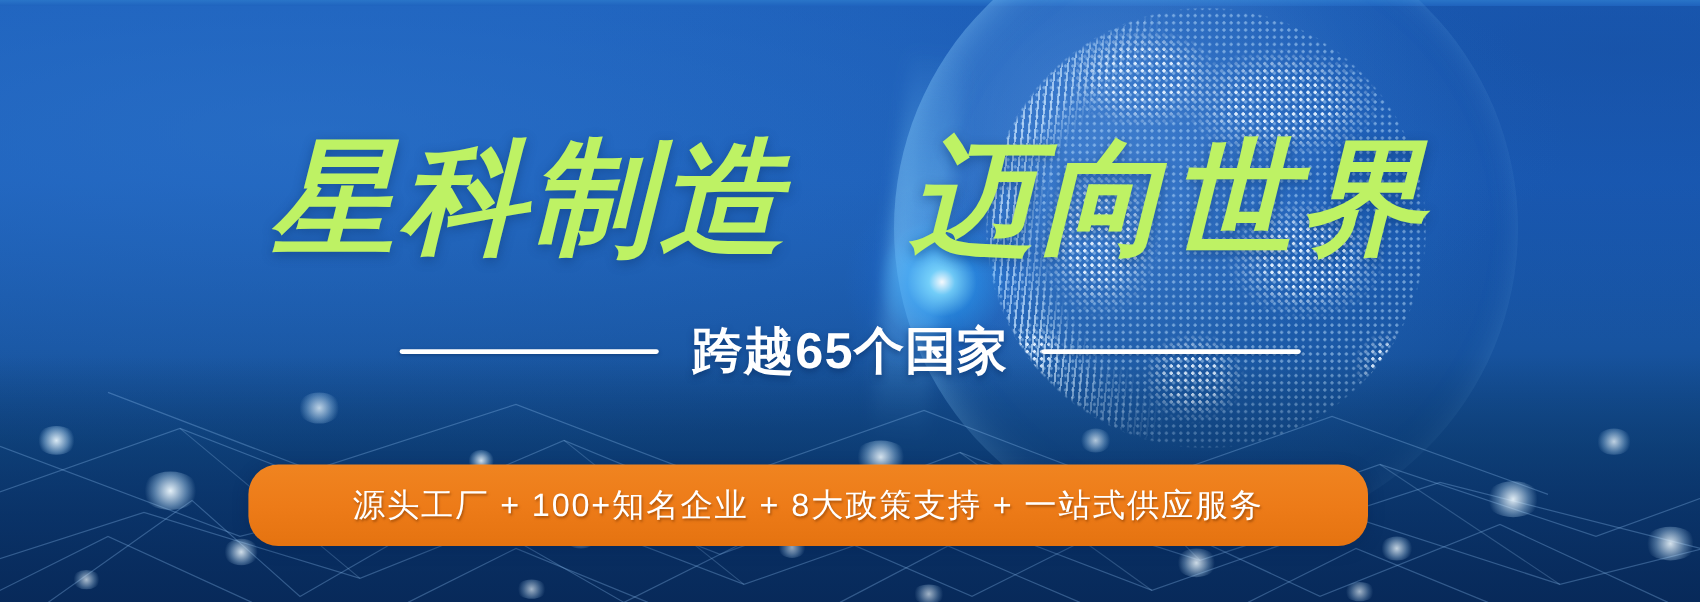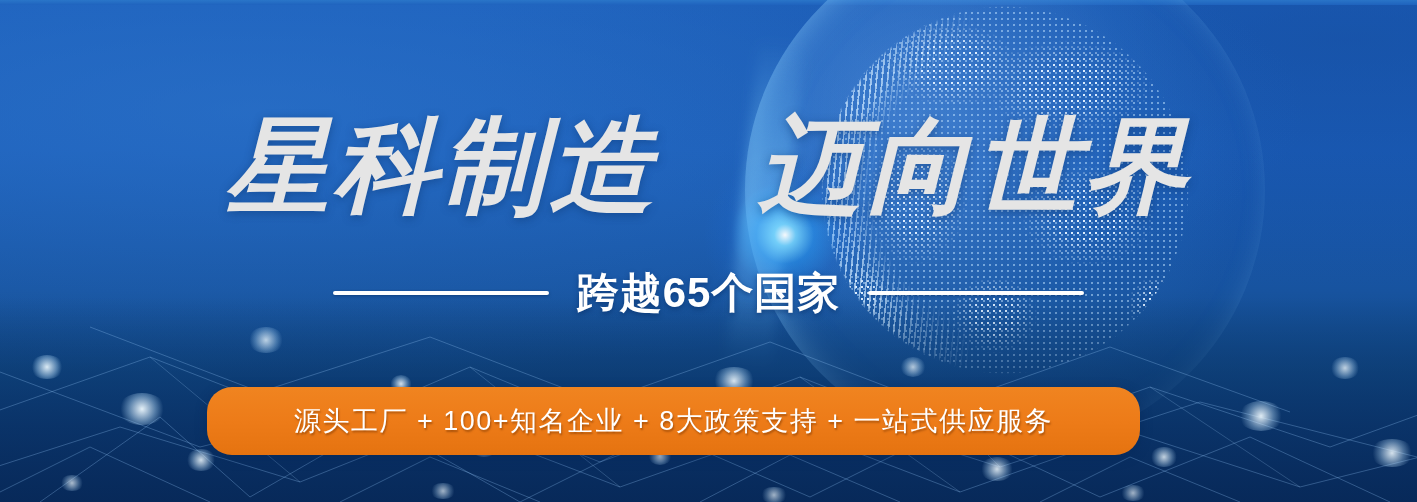--- a/index.html
+++ b/index.html
@@ -155,21 +155,21 @@
   .net svg{position:absolute; inset:0; width:100%; height:100%;}
   .bokeh{position:absolute; border-radius:50%;}
 
   
   .content{position:absolute; inset:0;}
 
   .headline{
     position:absolute;
     left:0; right:0; top:112px;
     text-align:center;
-    color:#e5e5e5;
+    color:#bef264;
     font-family:"Liberation Serif","DejaVu Serif",serif;
     font-size:104px;
     line-height:110px;
     font-weight:700;
     font-style:italic;
     letter-spacing:4px;
     white-space:nowrap;
     text-shadow:0 2px 10px rgba(8,48,105,.45);
   }
   .headline .gap{display:inline-block; width:42px;}

